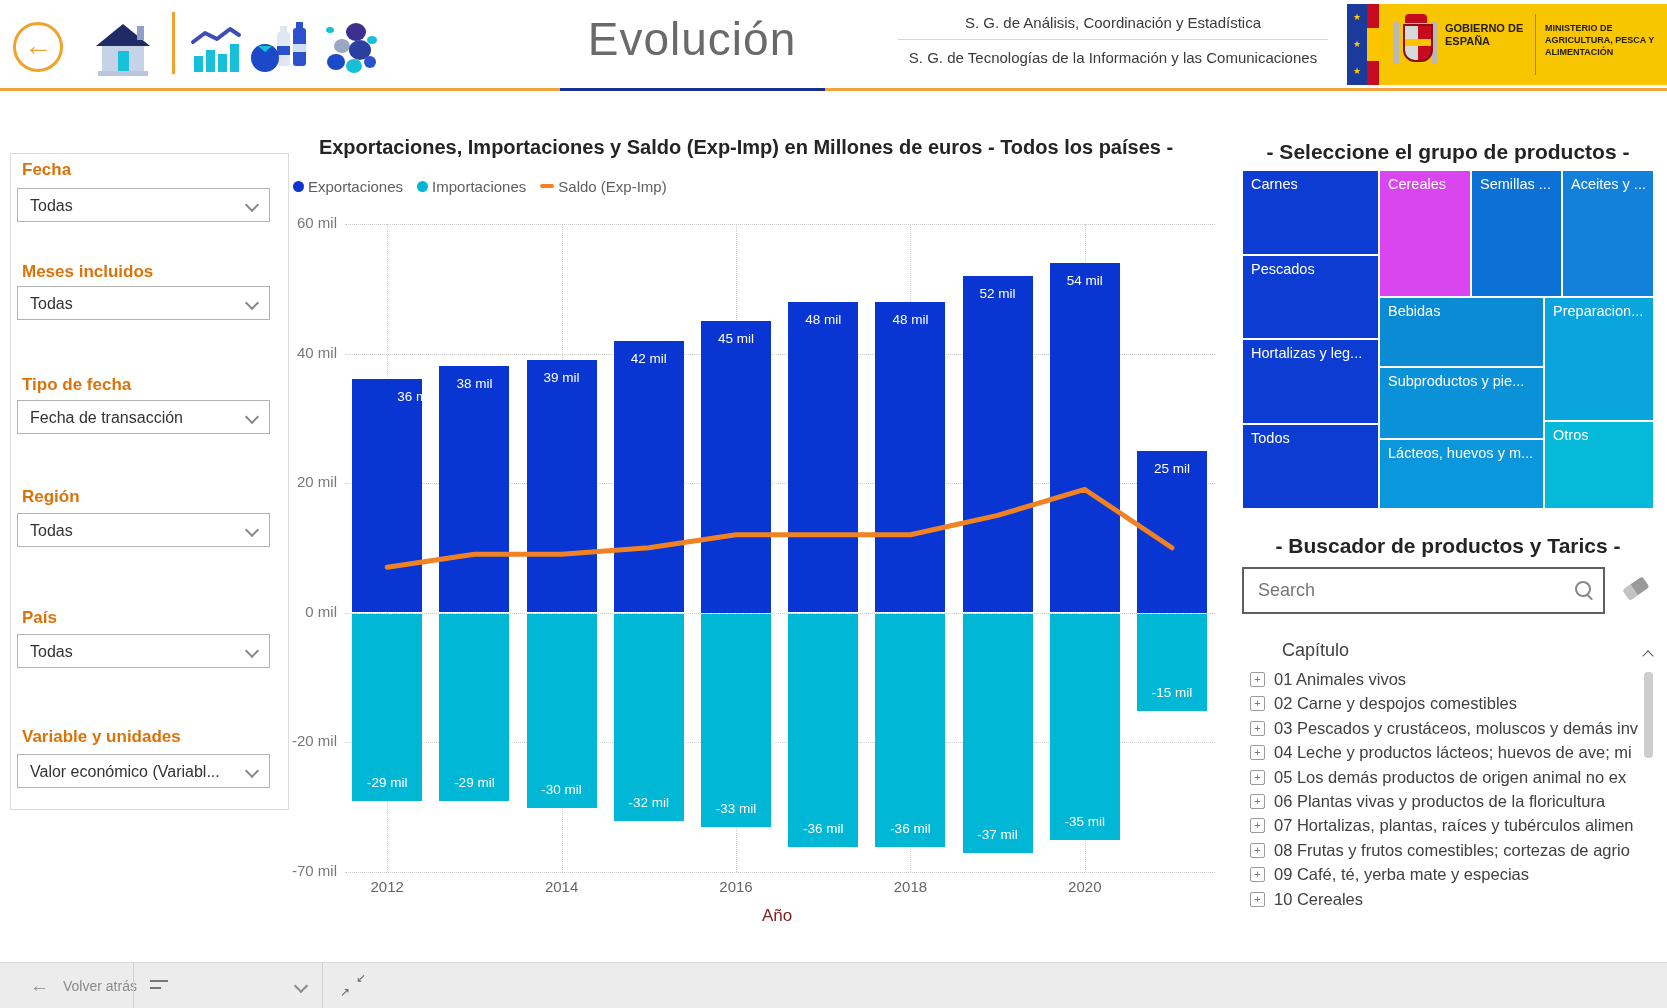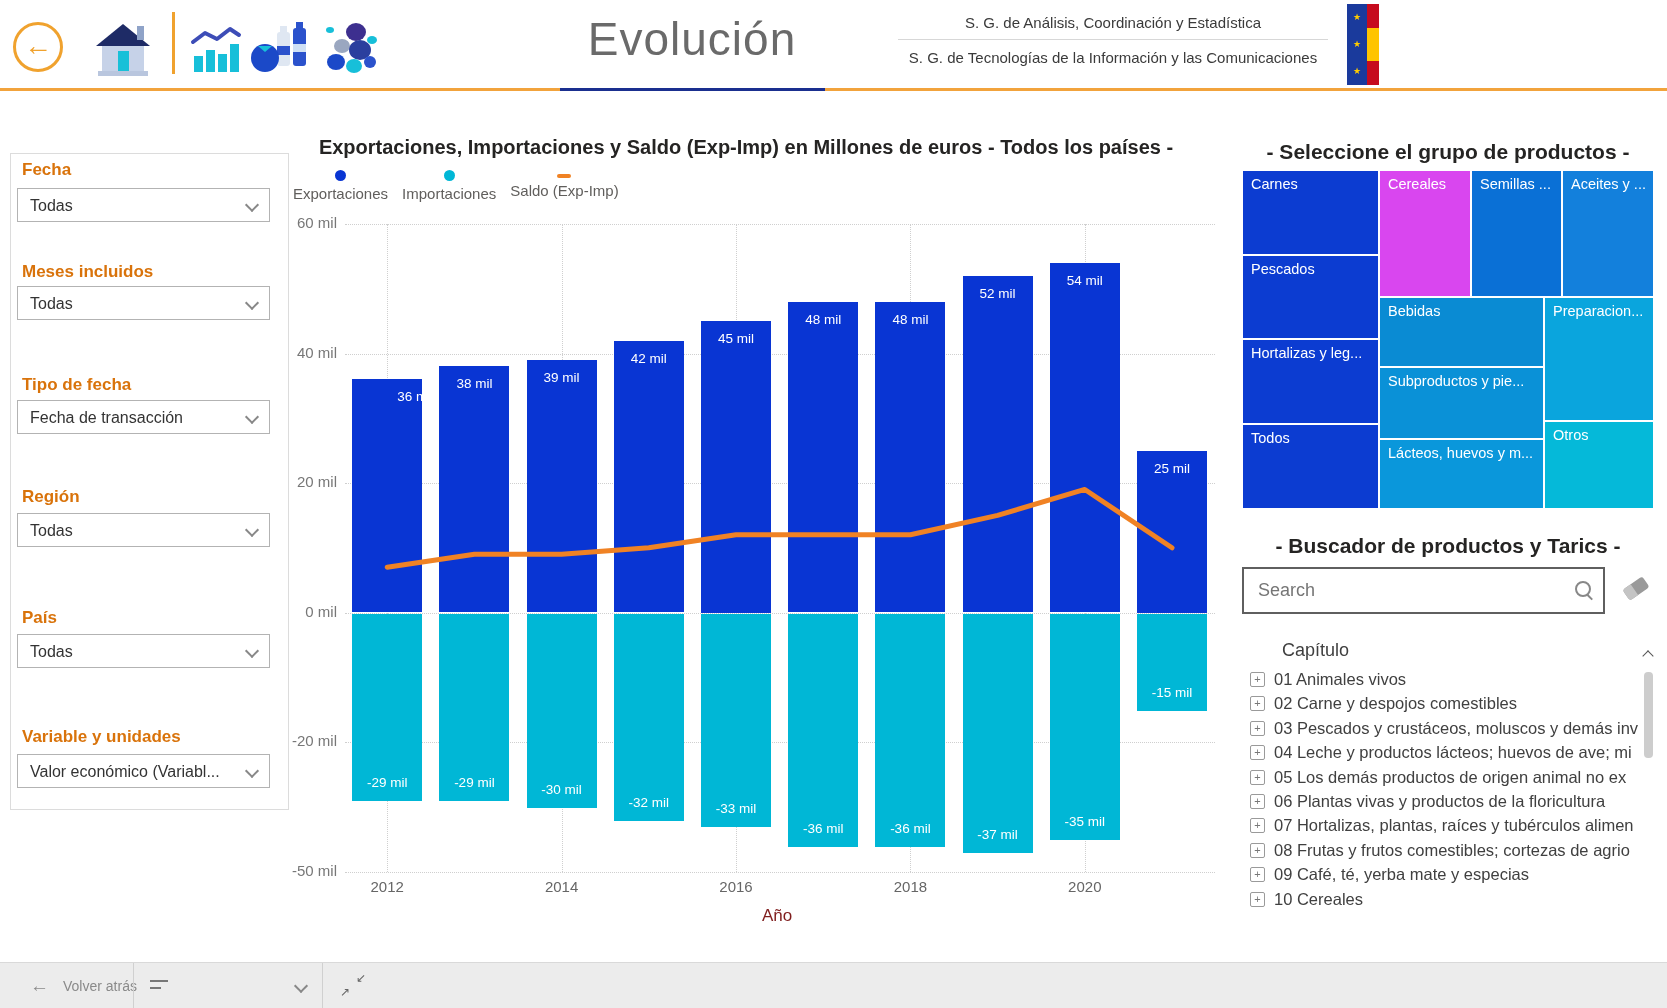--- a/index.html
+++ b/index.html
@@ -58,21 +58,21 @@
   .flt-dd{position:absolute;left:17px;width:253px;height:34px;border:1px solid #b3b3b3;background:#fff;
           font-size:16px;color:#333;line-height:34px;padding-left:12px;box-sizing:border-box;cursor:pointer;}
   .chev{display:inline-block;width:8px;height:8px;border-left:2px solid #888;border-bottom:2px solid #888;
         transform:rotate(-45deg);}
   .flt-chev{position:absolute;right:12px;top:11px;}
 
   
   .chart-title{position:absolute;left:296px;top:136px;width:900px;text-align:center;
                font-size:20px;font-weight:600;color:#252423;}
   .legend{position:absolute;left:293px;top:176px;height:20px;display:flex;align-items:center;gap:14px;}
-  .legend-item{display:flex;align-items:center;gap:4px;font-size:15px;color:#605E5C;flex-direction:column;}
+  .legend-item{display:flex;align-items:center;gap:4px;font-size:15px;color:#605E5C;}
   .legend-dot{width:11px;height:11px;border-radius:50%;}
   .legend-dash{width:14px;height:4px;border-radius:2px;}
   .gridline-h{position:absolute;border-top:1px dotted #cfcfcf;height:0;}
   .gridline-v{position:absolute;border-left:1px dotted #cfcfcf;width:0;}
   .ytick{position:absolute;width:60px;text-align:right;font-size:15px;color:#777;}
   .xtick{position:absolute;width:80px;text-align:center;font-size:15px;color:#666;}
   .bar{position:absolute;cursor:pointer;}
   .bar-label{position:absolute;width:70px;text-align:center;font-size:13.5px;color:#fff;}
   .xaxis-title{position:absolute;left:737px;top:906px;width:80px;text-align:center;
                font-size:17px;color:#7f1d1d;}
@@ -191,20 +191,33 @@
       <div class="flag-blue">
         <span class="flag-star">★</span>
         <span class="flag-star">★</span>
         <span class="flag-star">★</span>
       </div>
       <div class="flag-stripes">
         <div class="fs-red"></div>
         <div class="fs-yel"></div>
         <div class="fs-red"></div>
       </div>
+      <div class="gov-yellow">
+        <div class="coat">
+          <span class="coat-pillar pl"></span>
+          <span class="coat-pillar pr"></span>
+          <span class="coat-crown"></span>
+          <span class="coat-shield">
+              <span class="coat-band"></span>
+            </span>
+        </div>
+        <div class="gov-text">GOBIERNO DE ESPAÑA</div>
+        <div class="gov-sep"></div>
+        <div class="min-text">MINISTERIO DE AGRICULTURA, PESCA Y ALIMENTACIÓN</div>
+      </div>
     </div>
   </div>
   <div class="hdr-underline"></div>
   <div class="hdr-underline-blue"></div>
 
   <div class="filter-panel"></div>
 
   <div class="chart-title">Exportaciones, Importaciones y Saldo (Exp-Imp) en Millones de euros - Todos los países -</div>
   <div class="legend">
       <div class="legend-item">
@@ -225,21 +238,21 @@
       <div class="ytick" style="left: 277px; top: 214px;">60 mil</div>
       <div class="gridline-h" style="left: 345px; width: 870px; top: 353.5px;"></div>
       <div class="ytick" style="left: 277px; top: 343.5px;">40 mil</div>
       <div class="gridline-h" style="left: 345px; width: 870px; top: 483px;"></div>
       <div class="ytick" style="left: 277px; top: 473px;">20 mil</div>
       <div class="gridline-h" style="left: 345px; width: 870px; top: 612.5px;"></div>
       <div class="ytick" style="left: 277px; top: 602.5px;">0 mil</div>
       <div class="gridline-h" style="left: 345px; width: 870px; top: 742px;"></div>
       <div class="ytick" style="left: 277px; top: 732px;">-20 mil</div>
       <div class="gridline-h" style="left: 345px; width: 870px; top: 871.5px;"></div>
-      <div class="ytick" style="left: 277px; top: 861.5px;">-50 mil</div>
+      <div class="ytick" style="left: 277px; top: 861.5px;">-70 mil</div>
       <div class="gridline-v" style="left: 387.2px; top: 224px; height: 647.5px;"></div>
       <div class="xtick" style="left: 347.2px; top: 878px;">2012</div>
       <div class="gridline-v" style="left: 561.6px; top: 224px; height: 647.5px;"></div>
       <div class="xtick" style="left: 521.6px; top: 878px;">2014</div>
       <div class="gridline-v" style="left: 736px; top: 224px; height: 647.5px;"></div>
       <div class="xtick" style="left: 696px; top: 878px;">2016</div>
       <div class="gridline-v" style="left: 910.4px; top: 224px; height: 647.5px;"></div>
       <div class="xtick" style="left: 870.4px; top: 878px;">2018</div>
       <div class="gridline-v" style="left: 1084.8px; top: 224px; height: 647.5px;"></div>
       <div class="xtick" style="left: 1044.8px; top: 878px;">2020</div>

